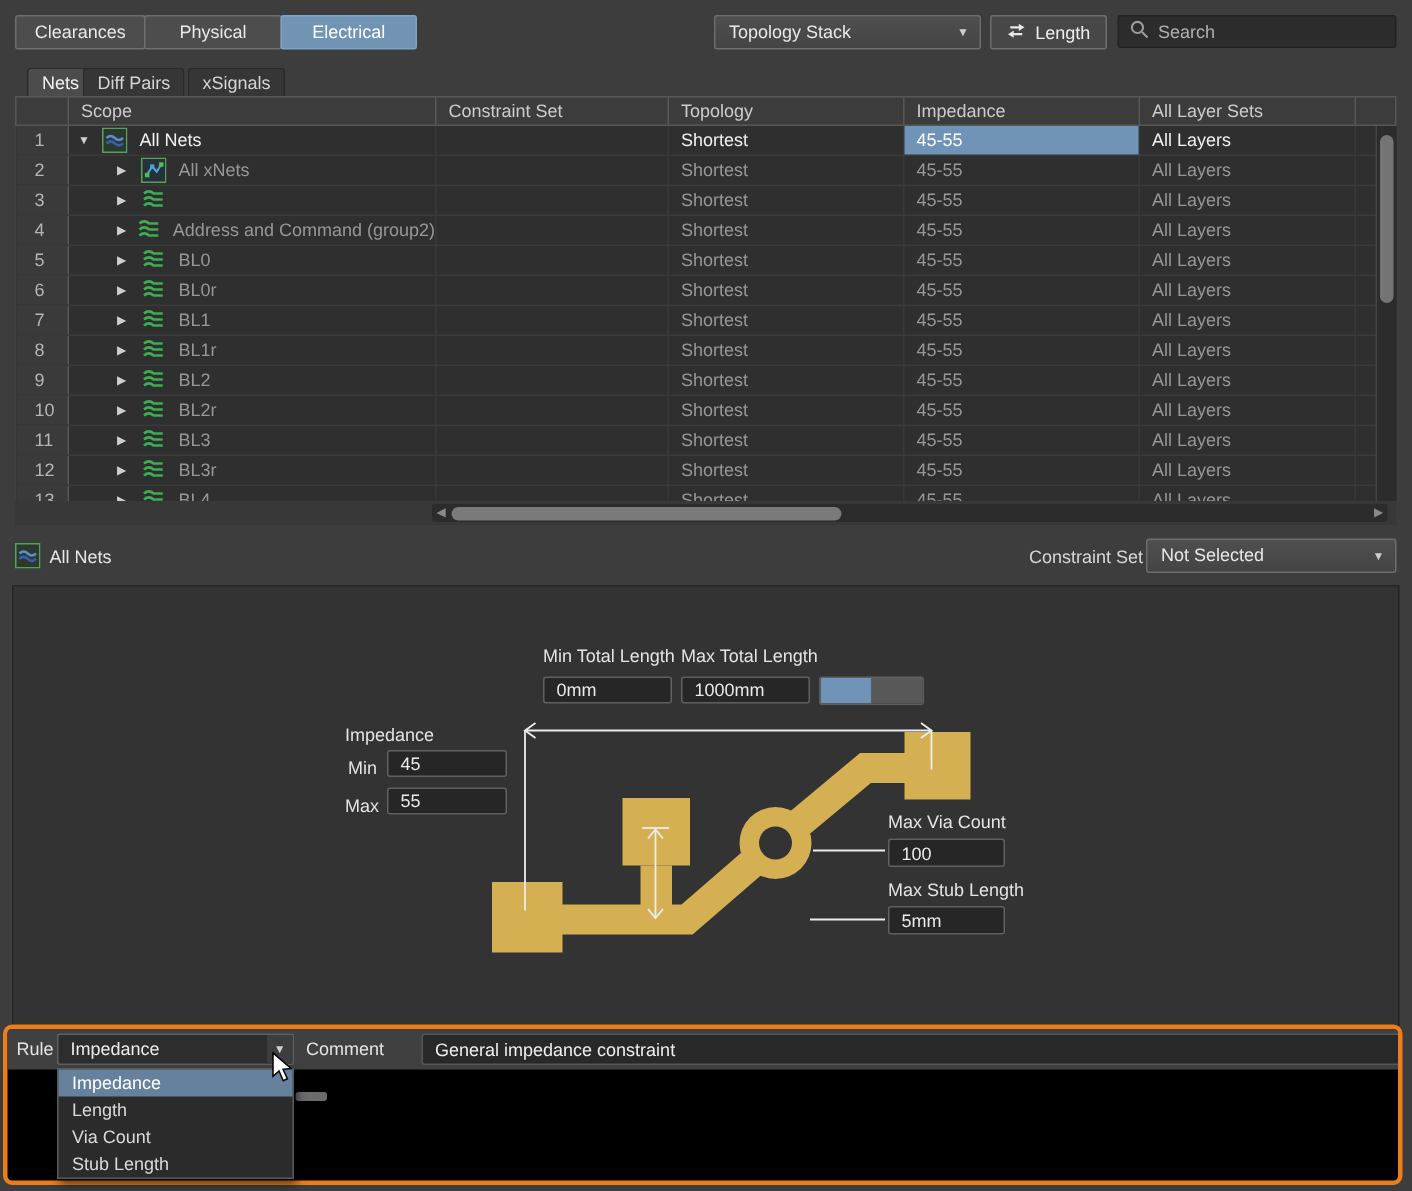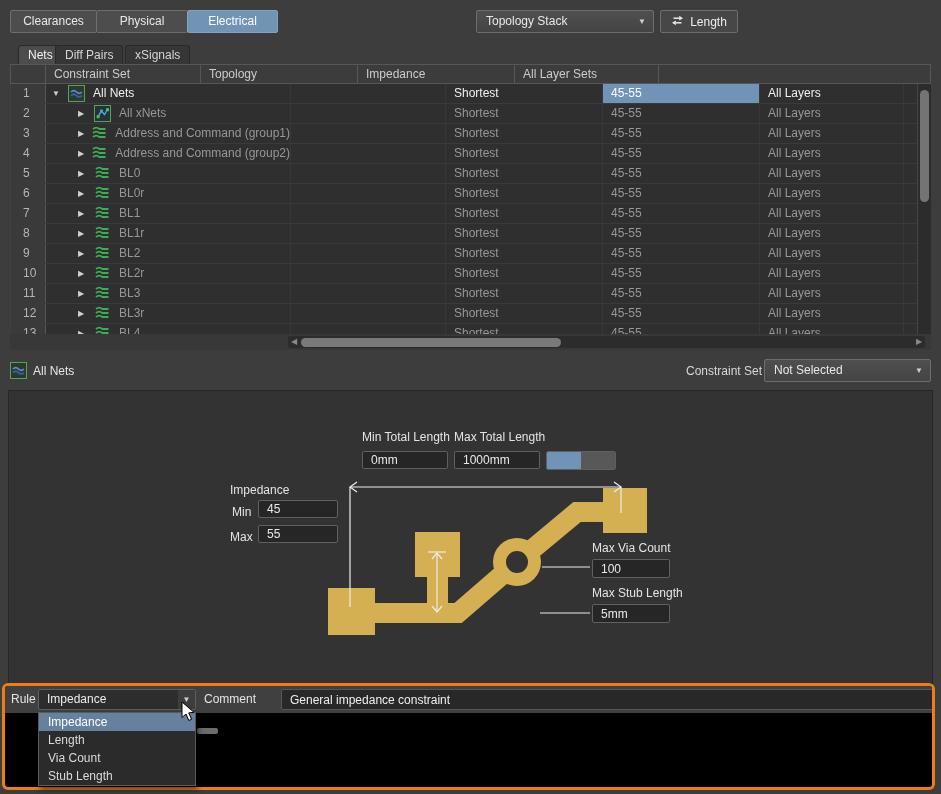--- a/index.html
+++ b/index.html
@@ -129,28 +129,38 @@
     <span>
       <svg width="13" height="13" viewBox="0 0 13 13">
         <path d="M2.5 4.2 L8.6 4.2" stroke="#e8e8e8" stroke-width="1.5" fill="none"></path>
         <polygon points="8.2,1.8 12,4.2 8.2,6.6" fill="#e8e8e8"></polygon>
         <path d="M10.5 8.8 L4.4 8.8" stroke="#e8e8e8" stroke-width="1.5" fill="none"></path>
         <polygon points="4.8,6.4 1,8.8 4.8,11.2" fill="#e8e8e8"></polygon>
       </svg>
     </span>
     <span>Length</span>
   </div>
+  <div id="search-box">
+    <span>
+      <svg width="13" height="13" viewBox="0 0 13 13">
+        <circle cx="5.3" cy="5.3" r="3.7" stroke="#9c9c9c" stroke-width="1.4" fill="none"></circle>
+        <line x1="8.3" y1="8.3" x2="12" y2="12" stroke="#9c9c9c" stroke-width="1.4"></line>
+      </svg>
+    </span>
+    <input placeholder="Search" style="">
+  </div>
 
   <div id="subtab-nets" class="sub-tab">Nets</div>
   <div id="subtab-diffpairs" class="sub-tab">Diff Pairs</div>
   <div id="subtab-xsignals" class="sub-tab">xSignals</div>
 
   <div id="table">
     <div id="thead">
       <div class="hc w-num"></div>
+      <div class="hc w-scope">Scope</div>
       <div class="hc w-cset">Constraint Set</div>
       <div class="hc w-topo">Topology</div>
       <div class="hc w-imp">Impedance</div>
       <div class="hc w-lay">All Layer Sets</div>
     </div>
     <div id="tbody">
         <div class="trow sel">
           <div class="cell num w-num">1</div>
           <div class="cell scope w-scope">
             <span class="arrow">▼</span>
@@ -192,21 +202,20 @@
           <div class="cell num w-num">3</div>
           <div class="cell scope w-scope">
             <span class="arrow ind">▶</span>
             <span class="ricon">
               <svg width="17" height="15" viewBox="0 0 17 15">
                 <path d="M2 4 q3.2 -2.8 6.4 0 l6.1 0" stroke="#3cae53" stroke-width="1.8" fill="none"></path>
                 <path d="M2 8 q3.2 -2.8 6.4 0 l6.1 0" stroke="#3cae53" stroke-width="1.8" fill="none"></path>
                 <path d="M2 12 q3.2 -2.8 6.4 0 l6.1 0" stroke="#3cae53" stroke-width="1.8" fill="none"></path>
               </svg>
             </span>
-            <span>Address and Command (group1)</span>
           </div>
           <div class="cell w-cset"></div>
           <div class="cell w-topo">Shortest</div>
           <div class="cell imp w-imp">45-55</div>
           <div class="cell w-lay">All Layers</div>
         </div>
         <div class="trow">
           <div class="cell num w-num">4</div>
           <div class="cell scope w-scope">
             <span class="arrow ind">▶</span>

